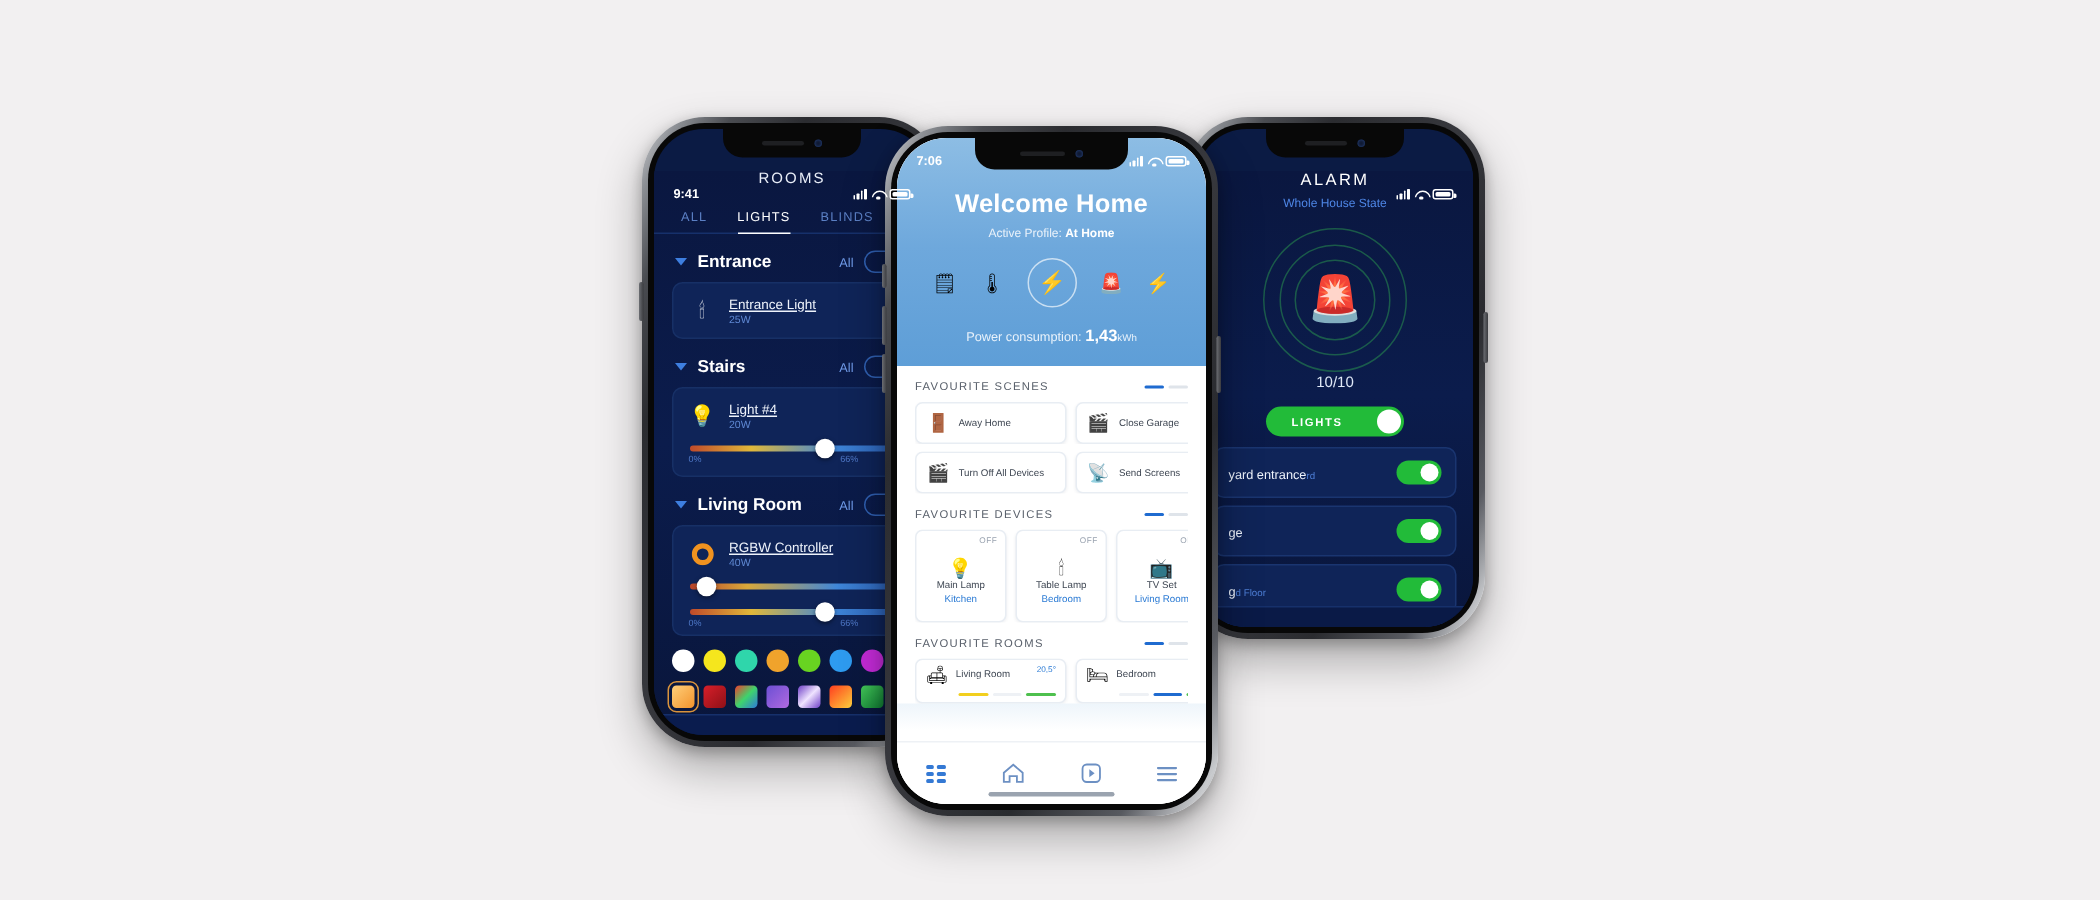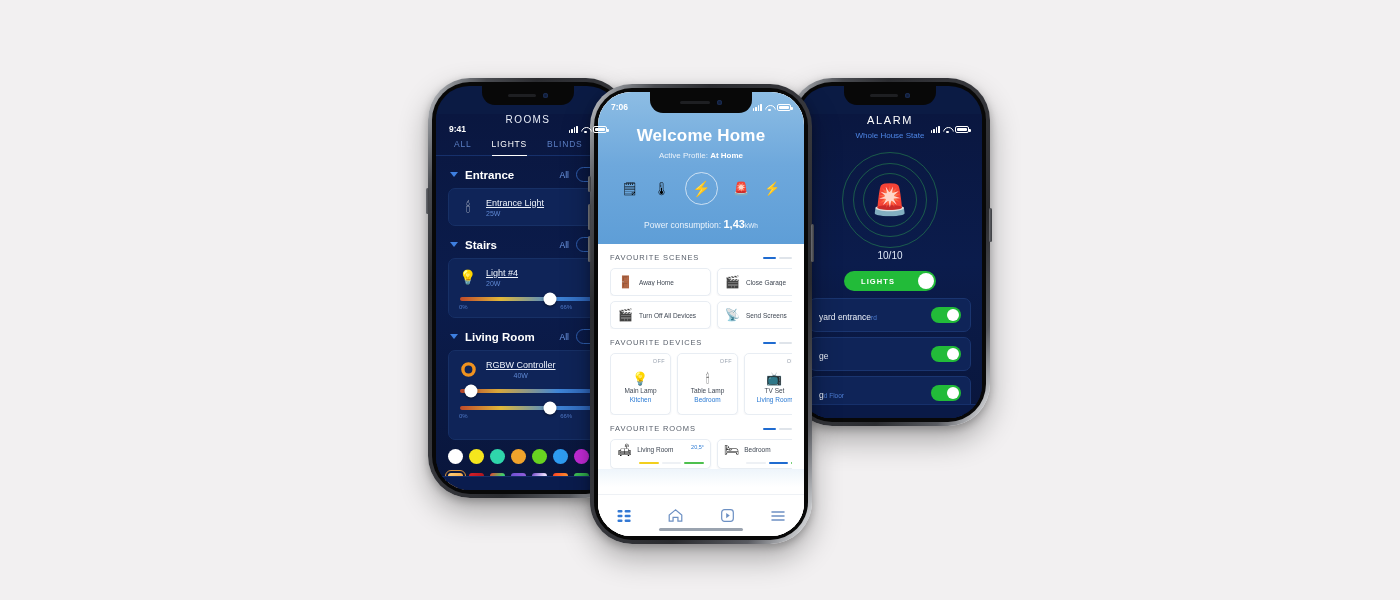--- a/index.html
+++ b/index.html
@@ -268,21 +268,21 @@
             <span>66%</span>
           </div>
         </div>
 
         <div class="grp">
           <span class="chev"></span>
           <span class="gname">Living Room</span>
           <span class="gall">All</span>
           <span class="pill"></span>
         </div>
-        <div class="card" style="padding-bottom:20px;text-align:center;">
+        <div class="card" style="padding-bottom:4px;">
           <div class="dev-row">
             <span class="dev-ico">
               <svg width="15" height="15" viewBox="0 0 15 15">
                   <circle cx="7.5" cy="7.5" r="5.6" fill="none" stroke="#f0921f" stroke-width="3.4"></circle>
                 </svg>
             </span>
             <span>
               <div class="dev-name">RGBW Controller</div>
               <div class="dev-sub">40W</div>
             </span>

